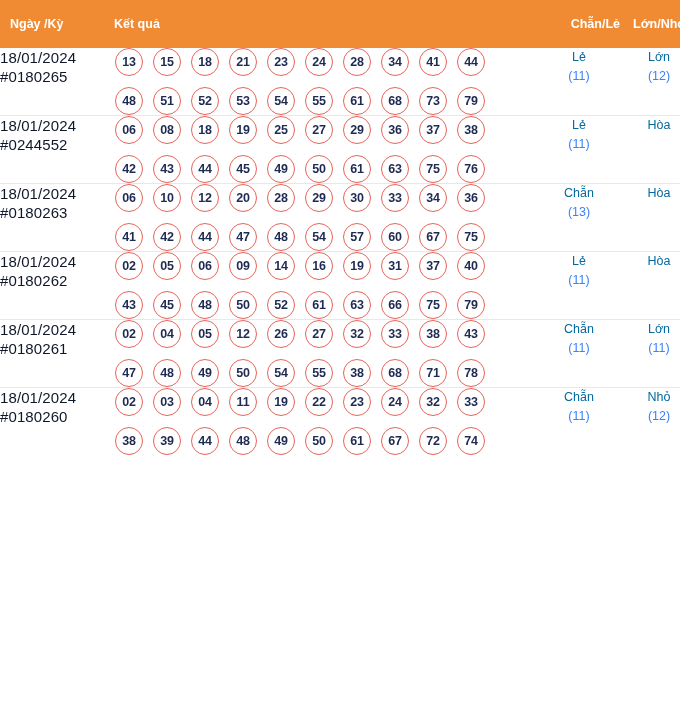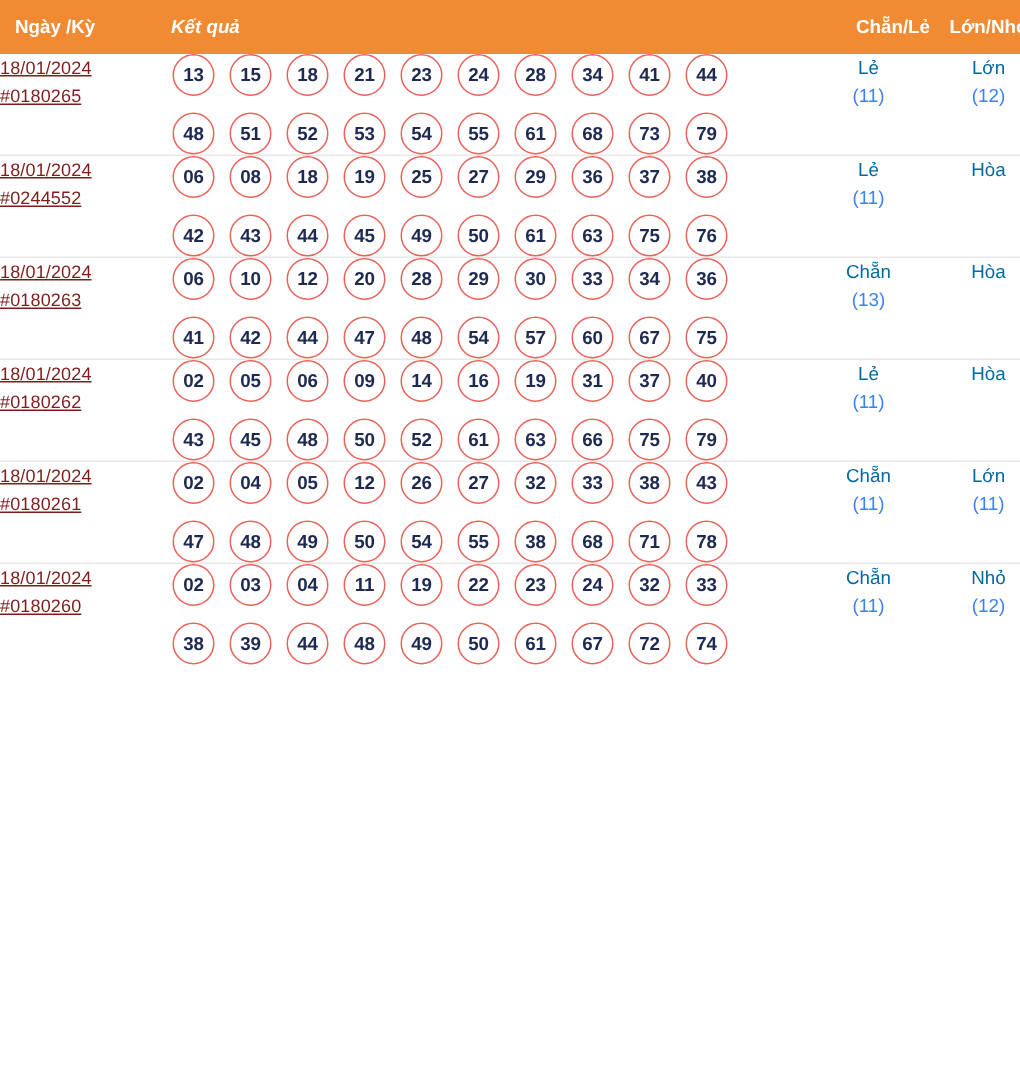--- a/index.html
+++ b/index.html
@@ -20,55 +20,54 @@
     width: 680px;
     border-collapse: collapse;
     table-layout: fixed;
   }
 
   
   .table-head {
     background: #f08a33;
   }
   .table-head th {
-    height: 36px;
+    height: 48px;
     padding: 0;
     color: #ffffff;
     font-size: 12.5px;
     font-weight: bold;
     text-align: left;
     vertical-align: middle;
     white-space: nowrap;
   }
   th.col-date   { width: 96px;  padding-left: 10px; }
-  th.col-result { width: 424px; padding-left: 8px; font-style: italic;  }
+  th.col-result { width: 424px; padding-left: 8px;  }
   th.col-oe     { width: 82px;  text-align: right; }
   th.col-bs     { width: 78px;  text-align: center; }
 
   
   .result-row > td {
     border-top: 1px solid #e8e8e8;
     padding: 0;
     vertical-align: top;
     background: #ffffff;
   }
   .result-row:first-child > td { border-top: none; }
 
   .cell-date {
     padding: 14px 0 0 10px;
     white-space: nowrap;
   }
   .date-text,
   .draw-id {
     display: block;
-    color: #7f1d1d;
-    font-size: 12px;
+    color: #0f172a;
+    font-size: 15px;
     line-height: 19px;
     letter-spacing: .1px;
-    text-decoration: underline;
   }
 
   .cell-result {
     padding: 8px 0 10px 0;
   }
   .ball-line {
     display: flex;
     align-items: flex-start;
     padding-left: 4px;
   }

